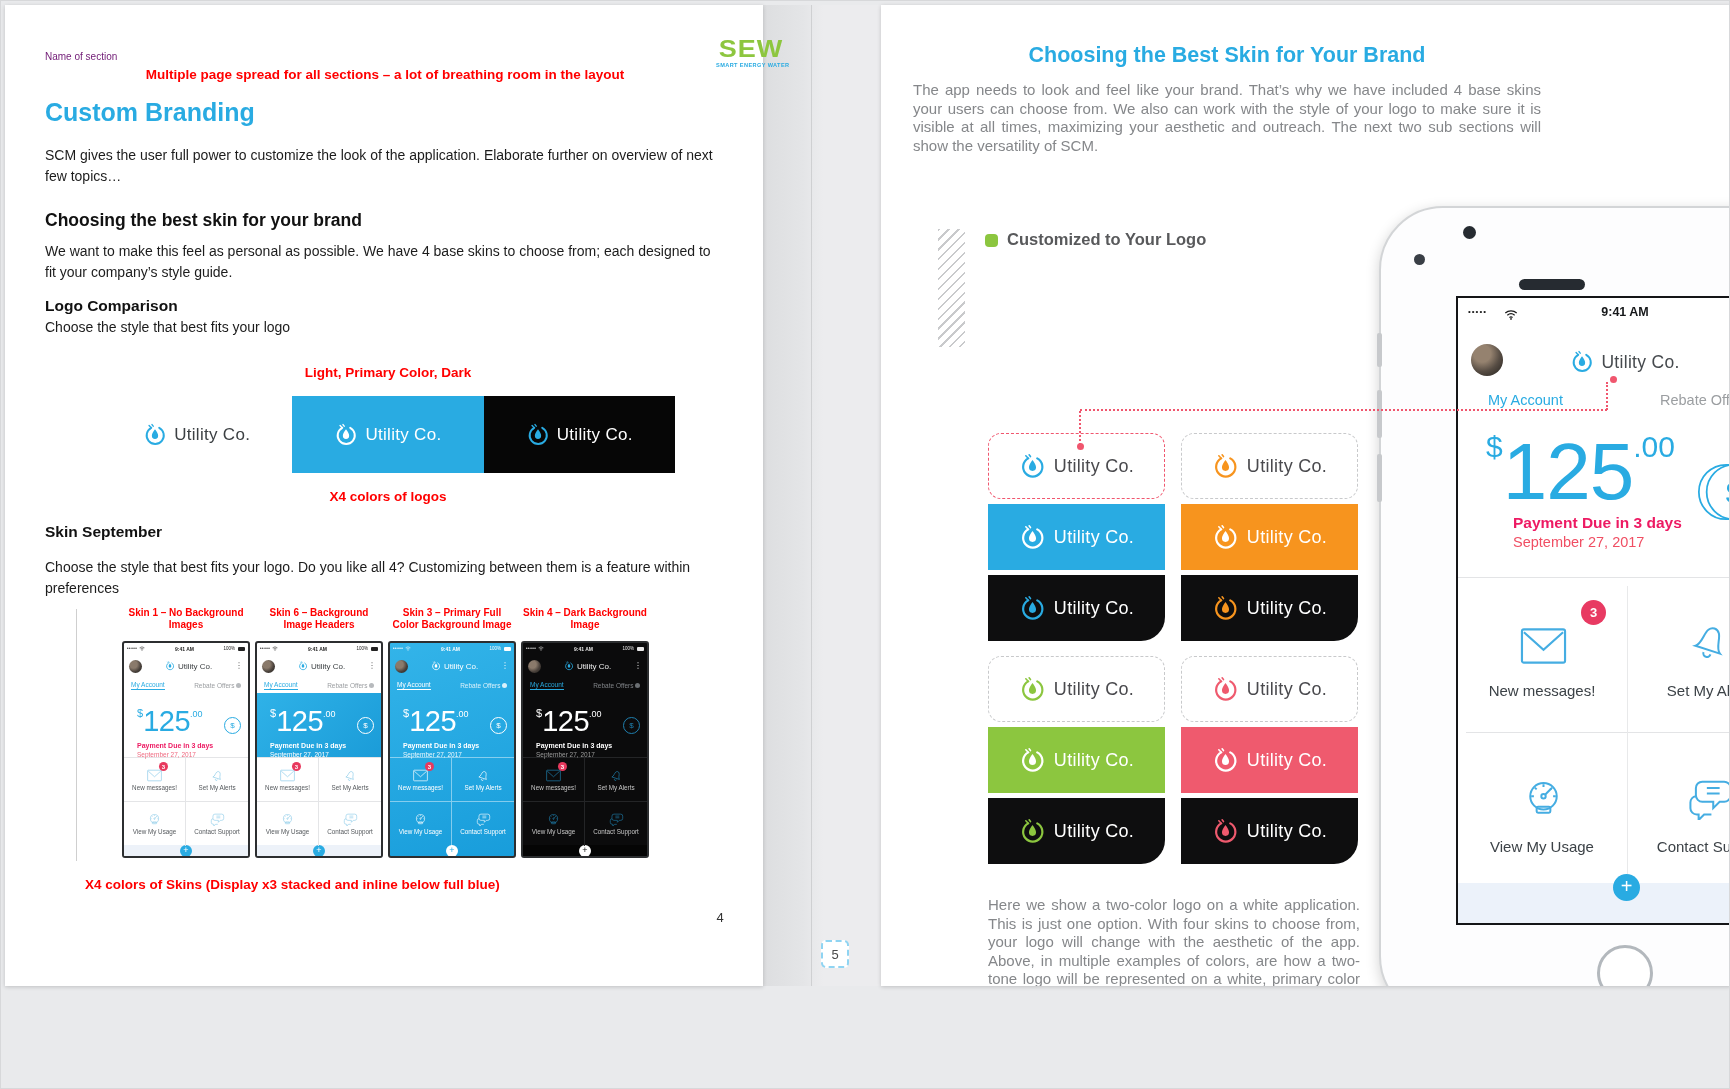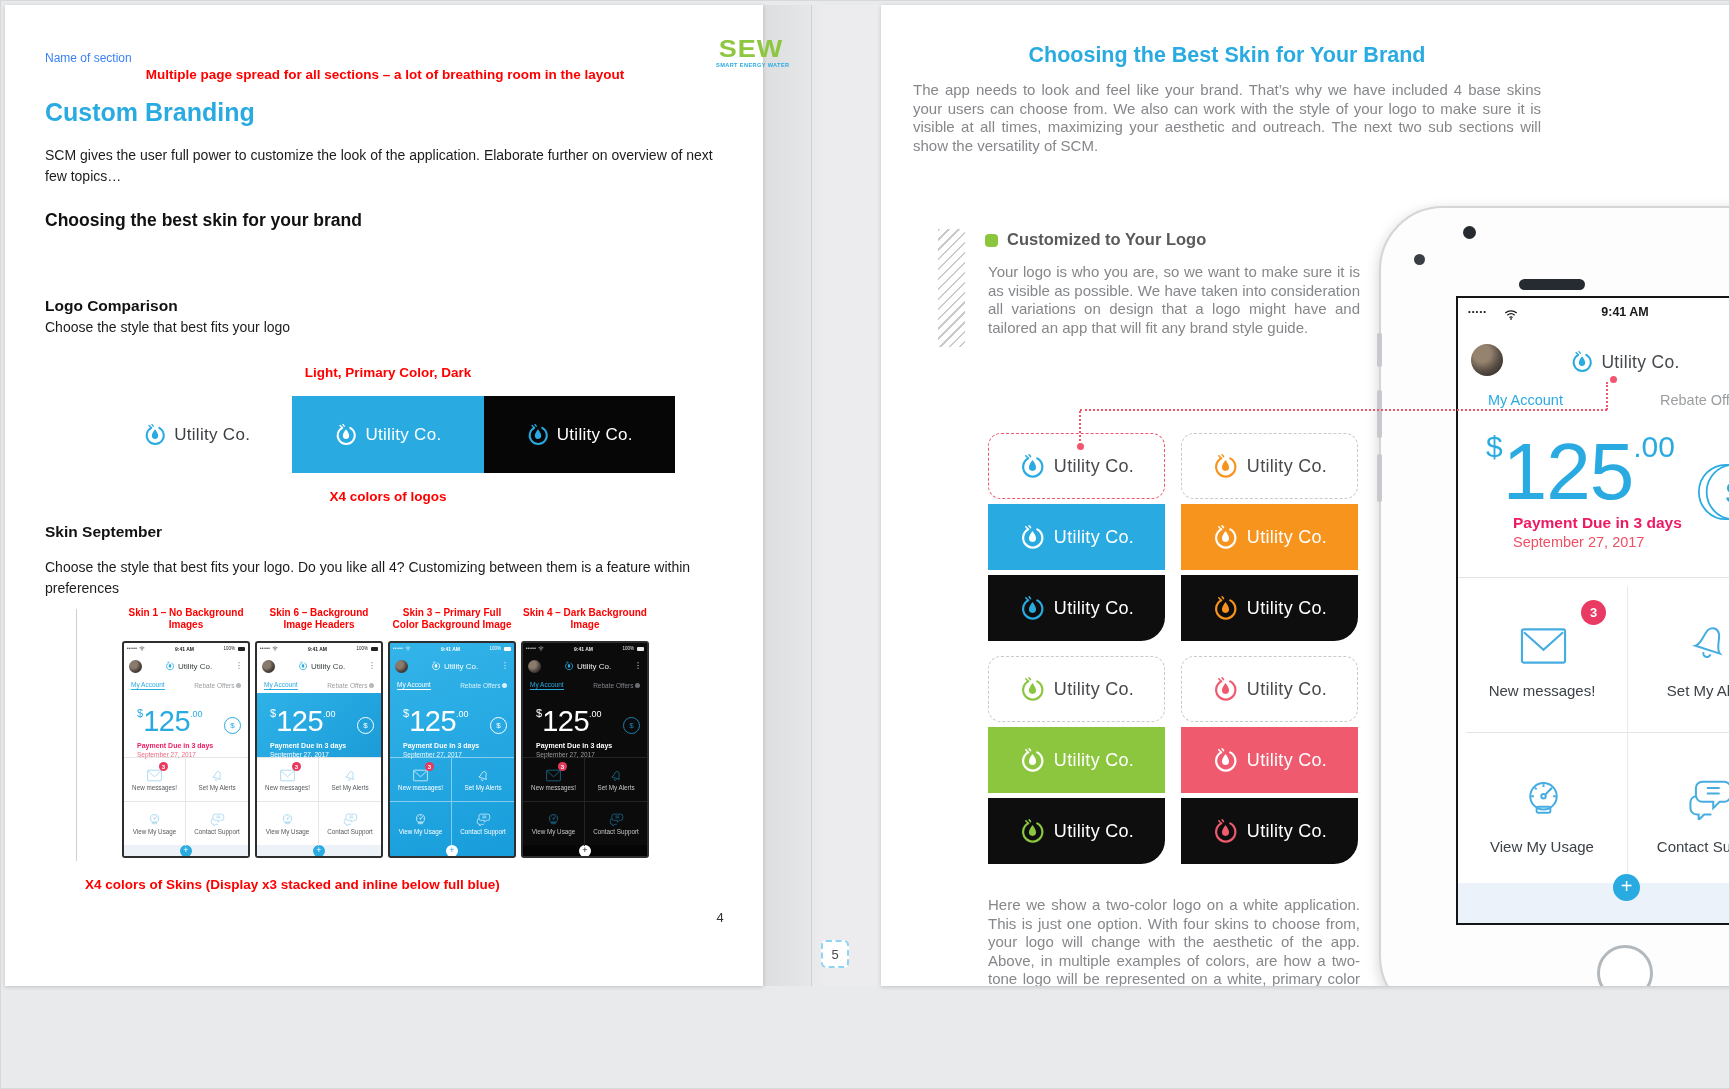--- a/index.html
+++ b/index.html
@@ -16,21 +16,21 @@
             background:linear-gradient(90deg,#dddee0 0,#e4e5e7 40px,#ececee 60px,#ececee 100%); }
   .gutter-seam { position:absolute; top:4px; left:810px; width:1px; height:981px; background:#cfd0d2; }
 
   
   .red-note { color:#ff0000; font-weight:bold; }
   .blue-h { color:#29abe2; font-weight:bold; }
   .body-l { color:#1c1c1c; font-size:14px; line-height:21px; }
   .gray-p { color:#85878a; font-size:15px; line-height:18.5px; text-align:justify; }
 
   
-  .name-section { left:40px; top:46px; font-size:12px; color:#3b82f6; }
+  .name-section { left:40px; top:46px; font-size:10px; color:#701a75; }
   .note-top { left:60px; top:62px; width:640px; text-align:center; font-size:13.5px; }
   .title-l { left:40px; top:93px; font-size:25px; }
   .para-1 { left:40px; top:140px; width:668px; }
   .h2-l { left:40px; top:205px; font-size:17.5px; font-weight:bold; color:#111; }
   .para-2 { left:40px; top:236px; width:668px; }
   .h3-l { font-size:15.5px; font-weight:bold; color:#111; }
   .logo-comp-h { left:40px; top:292px; }
   .logo-comp-c { left:40px; top:314px; font-size:14px; color:#1c1c1c; }
   .note-styles { left:96px; top:360px; width:574px; text-align:center; font-size:13.5px; }
   .swatch-row { left:96px; top:391px; width:574px; height:77px; display:flex; }
@@ -222,20 +222,21 @@
     <div class="abs note-top red-note">Multiple page spread for all sections – a lot of breathing room in the layout</div>
 
     <div class="abs sew">
       <div class="sew-word">SEW</div>
       <div class="sew-tag">SMART ENERGY WATER</div>
     </div>
 
     <div class="abs title-l blue-h">Custom Branding</div>
     <div class="abs para-1 body-l">SCM gives the user full power to customize the look of the application. Elaborate further on overview of next few topics…</div>
     <div class="abs h2-l">Choosing the best skin for your brand</div>
+    <div class="abs para-2 body-l">We want to make this feel as personal as possible. We have 4 base skins to choose from; each designed to fit your company’s style guide.</div>
 
     <div class="abs h3-l logo-comp-h">Logo Comparison</div>
     <div class="abs logo-comp-c">Choose the style that best fits your logo</div>
     <div class="abs note-styles red-note">Light, Primary Color, Dark</div>
 
     <div class="abs swatch-row">
       <div class="swatch sw-light">
         <span class="lockup">
           <span class="logo-slot">
               <svg viewBox="0 0 32 32" aria-hidden="true">
@@ -630,21 +631,20 @@
     <div class="abs pageno-4">4</div>
   </div>
 
   <div class="page page-r">
     <div class="abs title-r blue-h">Choosing the Best Skin for Your Brand</div>
     <div class="abs intro-r gray-p">The app needs to look and feel like your brand. That’s why we have included 4 base skins your users can choose from. We also can work with the style of your logo to make sure it is visible at all times, maximizing your aesthetic and outreach. The next two sub sections will show the versatility of SCM.</div>
 
     <div class="abs hatch"></div>
     <div class="abs sec-bullet"></div>
     <div class="abs sec-h">Customized to Your Logo</div>
-    <div class="abs sec-body gray-p">Your logo is who you are, so we want to make sure it is as visible as possible. We have taken into consideration all variations on design that a logo might have and tailored an app that will fit any brand style guide.</div>
 
     <div class="abs logo-grid" id="logo-grid">
         <div class="stack" style="--acc: #29ABE2;">
           <div class="tile tile-white pink-dashed">
             <span class="lockup">
               <span class="logo-slot">
                 <svg viewBox="0 0 32 32" aria-hidden="true">
                   <path d="M11 6.4 A11.4 11.4 0 1 0 21.6 6.4" fill="none" stroke="currentColor" stroke-width="2.6" stroke-linecap="round"></path>
                   <path d="M10.3 5.6 L8.1 3.3 M13.6 4.2 L12 2.1" fill="none" stroke="currentColor" stroke-width="1.9" stroke-linecap="round"></path>
                   <path d="M16 8.3 C13.5 11.9, 11.8 14.3, 11.8 17 A4.2 4.2 0 0 0 20.2 17 C20.2 14.3, 18.5 11.9, 16 8.3 Z" fill="currentColor"></path>

